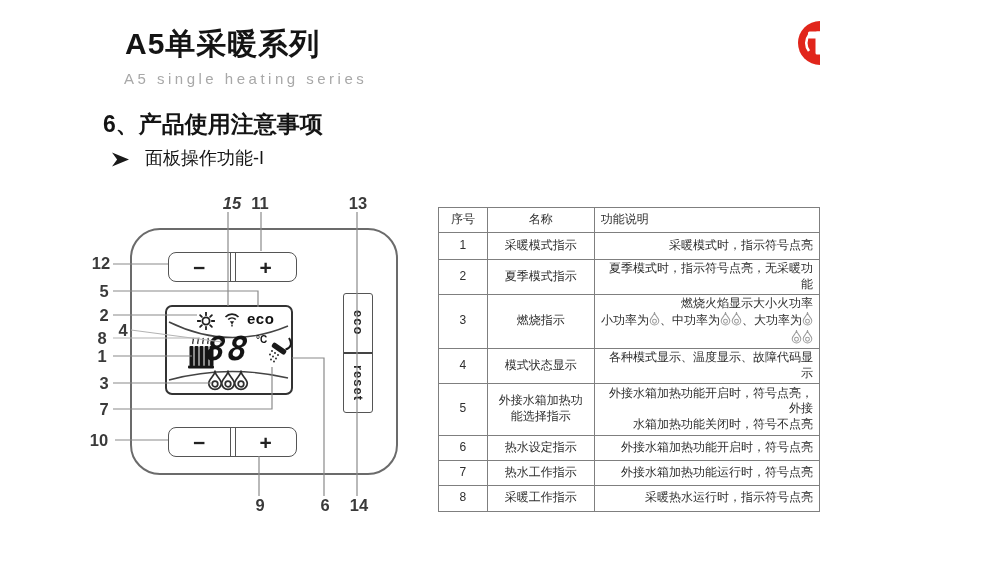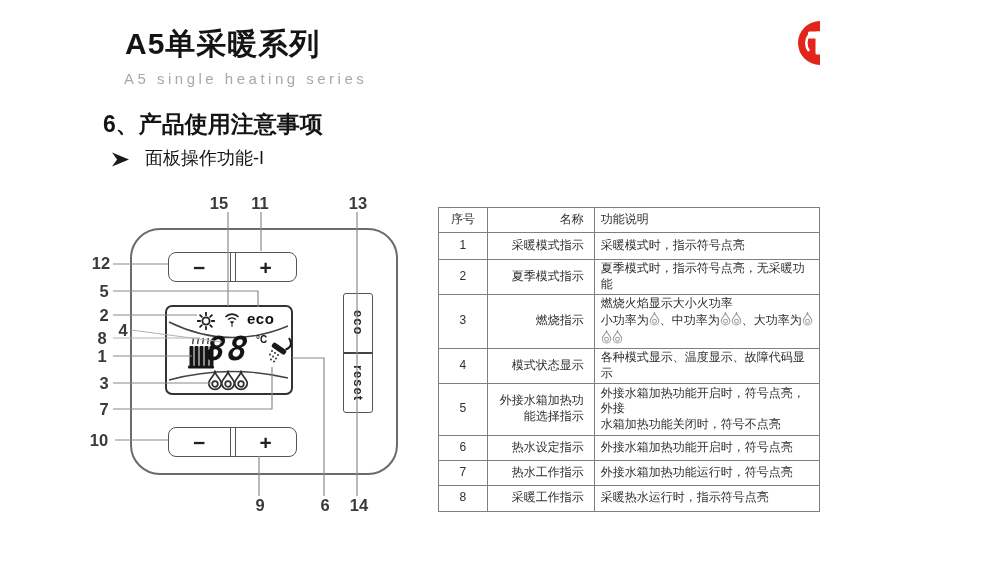--- a/index.html
+++ b/index.html
@@ -56,22 +56,22 @@
   
   .co{position:absolute;transform:translate(-50%,-50%);font-size:16.5px;font-weight:700;color:#3a3a3a;z-index:6;}
   .lines{position:absolute;left:0;top:0;width:1000px;height:562px;z-index:5;pointer-events:none;}
 
   
   .spec-table{position:absolute;left:438px;top:207px;border-collapse:collapse;table-layout:fixed;
               font-size:12px;color:#2e2e2e;background:#fff;}
   .spec-table td,.spec-table th{border:1px solid #7f7f7f;font-weight:400;line-height:1.32;
                                 padding:1px 4px;vertical-align:middle;}
   .col-no{width:55px;text-align:center;}
-  .col-name{width:126px;text-align:right;padding:1px 10px !important;}
-  .col-desc{width:314px;text-align:left;padding:1px 6px !important;}
+  .col-name{width:126px;text-align:center;padding:1px 10px !important;}
+  .col-desc{width:314px;text-align:right;padding:1px 6px !important;}
   .spec-table .h-desc{text-align:left;}
   .tfl{stroke:#9a9a9a;fill:none;stroke-width:1.1;vertical-align:-2px;}
 </style>
 </head>
 <body>
 
 <svg width="0" height="0" style="position:absolute">
   <defs>
     <g id="flameSym">
       <path d="M6 1 C6.4 4.5 1.3 7 1.3 10.4 A4.7 4.7 0 0 0 10.7 10.4 C10.7 7 5.6 4.5 6 1 Z"></path>
@@ -204,21 +204,21 @@
       <path d="M357,212 V496"></path>
       <path d="M228,212 V306"></path>
       <path d="M261,212 V251"></path>
     </g>
     <g stroke="#b3b3b3" stroke-width="1.1" fill="none">
       <path d="M131,330 L222,342"></path>
       <path d="M113,338 H200"></path>
     </g>
   </svg>
 
-  <div class="co" style="left:219px;top:203px;">15</div>
+  <div class="co" style="left:232px;top:203px;font-style:italic;">15</div>
   <div class="co" style="left:260px;top:203px;">11</div>
   <div class="co" style="left:358px;top:203px;">13</div>
   <div class="co" style="left:101px;top:263px;">12</div>
   <div class="co" style="left:104px;top:291px;">5</div>
   <div class="co" style="left:104px;top:315px;">2</div>
   <div class="co" style="left:123px;top:330px;">4</div>
   <div class="co" style="left:102px;top:338px;">8</div>
   <div class="co" style="left:102px;top:356px;">1</div>
   <div class="co" style="left:104px;top:383px;">3</div>
   <div class="co" style="left:104px;top:409px;">7</div>

